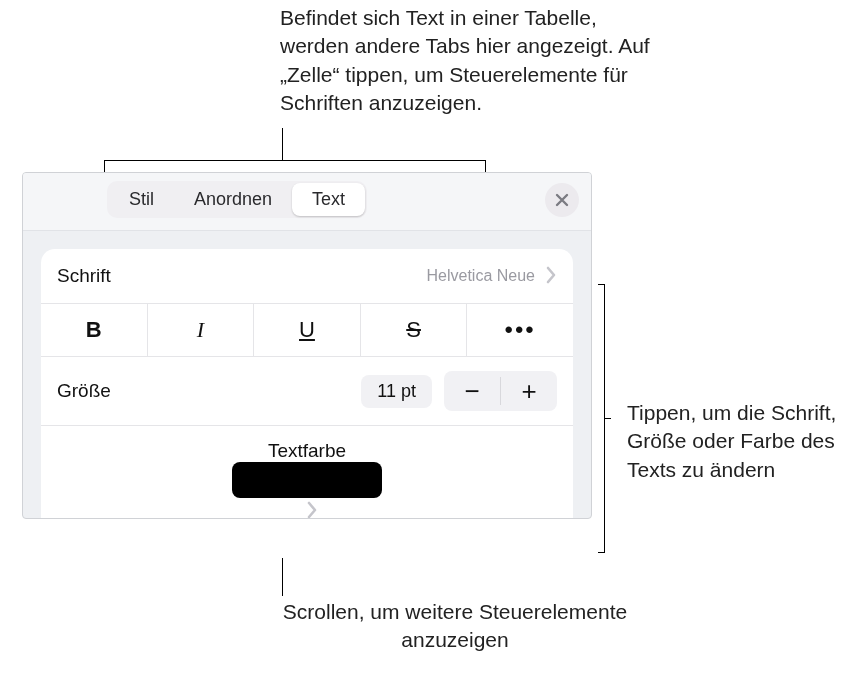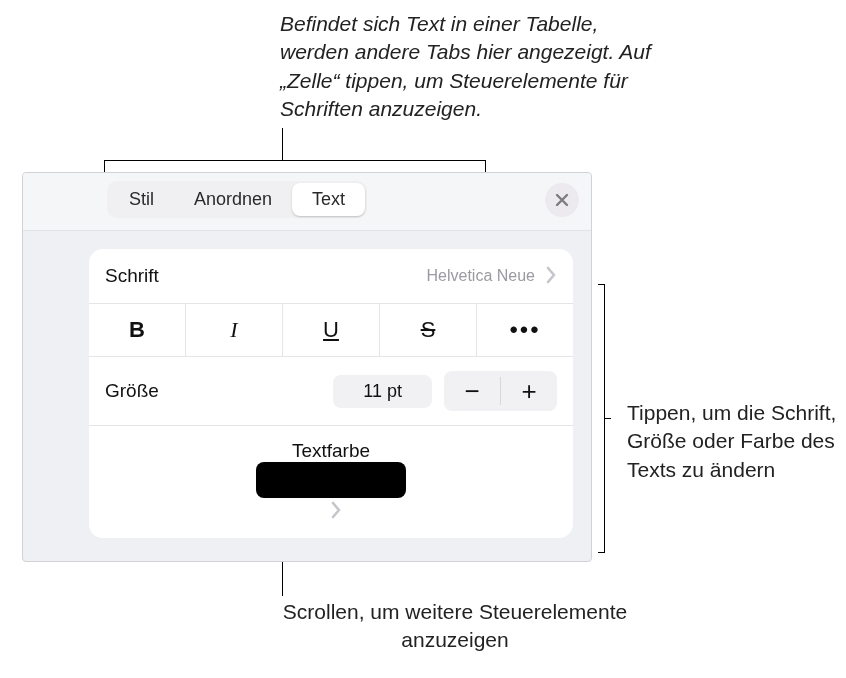--- a/index.html
+++ b/index.html
@@ -1,20 +1,20 @@
 <!DOCTYPE html>
 <html><head>
   <meta charset="utf-8">
   <style>
     * { box-sizing: border-box; margin: 0; padding: 0; }
     html, body { width: 846px; height: 678px; font-family: -apple-system, BlinkMacSystemFont, "Helvetica Neue", Arial, sans-serif; background: #fff; position: relative; }
 
     
     .callout { position: absolute; color: #222; font-size: 21px; line-height: 1.35; }
-    .callout-top { left: 280px; top: 10px; width: 380px; font-style: italic; }
+    .callout-top { left: 280px; top: 4px; width: 380px; }
     .callout-right { left: 627px; top: 368px; width: 220px; margin-top: 31px; }
     .callout-bottom { left: 280px; top: 598px; width: 350px; text-align: center; }
 
     
     .line { position: absolute; background: #000; }
     
     .bracket-top-h { left: 104px; top: 160px; width: 381px; height: 1px; }
     .bracket-top-l { left: 104px; top: 160px; width: 1px; height: 18px; }
     .bracket-top-r { left: 485px; top: 160px; width: 1px; height: 18px; }
     .bracket-top-stem { left: 282px; top: 128px; width: 1px; height: 33px; }
@@ -22,48 +22,48 @@
     
     .bracket-right-v { left: 604px; top: 284px; width: 1px; height: 268px; }
     .bracket-right-t { left: 598px; top: 284px; width: 7px; height: 1px; }
     .bracket-right-b { left: 598px; top: 552px; width: 7px; height: 1px; }
     .bracket-right-stem { left: 604px; top: 418px; width: 7px; height: 1px; }
 
     
     .stem-bottom { left: 282px; top: 558px; width: 1px; height: 38px; }
 
     
-    .panel { position: absolute; left: 22px; top: 172px; width: 570px; height: 390px; background: #eef0f3; border: 1px solid #d0d2d6; border-radius: 4px; overflow: hidden; }
+    .panel { position: absolute; left: 22px; top: 172px; width: 570px; height: 347px; background: #eef0f3; border: 1px solid #d0d2d6; border-radius: 4px; overflow: hidden; }
     .panel-header { background: #f5f6f8; border-bottom: 1px solid #e1e3e7; padding: 8px 12px 12px 12px; display: flex; align-items: center; }
 
     .segmented { display: flex; background: #f0eff2; border-radius: 10px; padding: 2px; margin-left: 72px; }
     .segmented .seg { border: none; background: transparent; font-size: 18px; color: #2a2a2d; padding: 6px 20px; border-radius: 8px; cursor: pointer; }
     .segmented .seg.active { background: #fff; box-shadow: 0 1px 2px rgba(0,0,0,.2); font-weight: 500; }
 
     .close-btn { margin-left: auto; width: 34px; height: 34px; border-radius: 50%; background: #eceaee; display:flex; align-items:center; justify-content:center; cursor:pointer; }
     .close-btn svg { width: 16px; height: 16px; }
 
     .panel-body { padding: 18px 18px 0 18px; }
-    .card { background: #fff; border-radius: 14px; overflow: hidden; margin-left: 48px; }
+    .card { background: #fff; border-radius: 14px; overflow: hidden; }
 
     .row { display: flex; align-items: center; padding: 14px 16px; border-bottom: 1px solid #e5e5e8; font-size: 19px; color: #111; }
     .row:last-child { border-bottom: none; flex-direction: column; }
     .row .label { flex: 0 0 auto; }
     .row .spacer { flex: 1; }
     .row .value { color: #9a9aa1; font-size: 16px; }
     .chev { margin-left: 10px; color: #c5c5cb; font-size: 26px; line-height: 1; }
 
     
     .style-row { display:flex; border-bottom:1px solid #e5e5e8; }
     .style-btn { flex:1; background:#fff; border:none; border-right:1px solid #e5e5e8; height:52px; font-size:22px; cursor:pointer; display:flex; align-items:center; justify-content:center; color:#111; }
     .style-btn:last-child { border-right:none; }
     .dots { font-size: 24px; letter-spacing: 2px; }
 
     
-    .size-pill { background:#f1f1f4; border-radius:8px; padding:6px 30px; font-size:18px; color:#111; }
+    .size-pill { background:#f1f1f4; border-radius:8px; padding:6px 16px; font-size:18px; color:#111; }
     .stepper { display:flex; background:#f1f1f4; border-radius:8px; margin-left:12px; overflow:hidden; }
     .stepper button { width:56px; height:40px; border:none; background:transparent; font-size:26px; color:#111; cursor:pointer; }
     .stepper .divider { width:1px; background:#d8d8dc; margin:6px 0; }
 
     
     .swatch { width: 150px; height: 36px; border-radius: 8px; background:#000; }
   </style>
 </head>
 <body>
 

